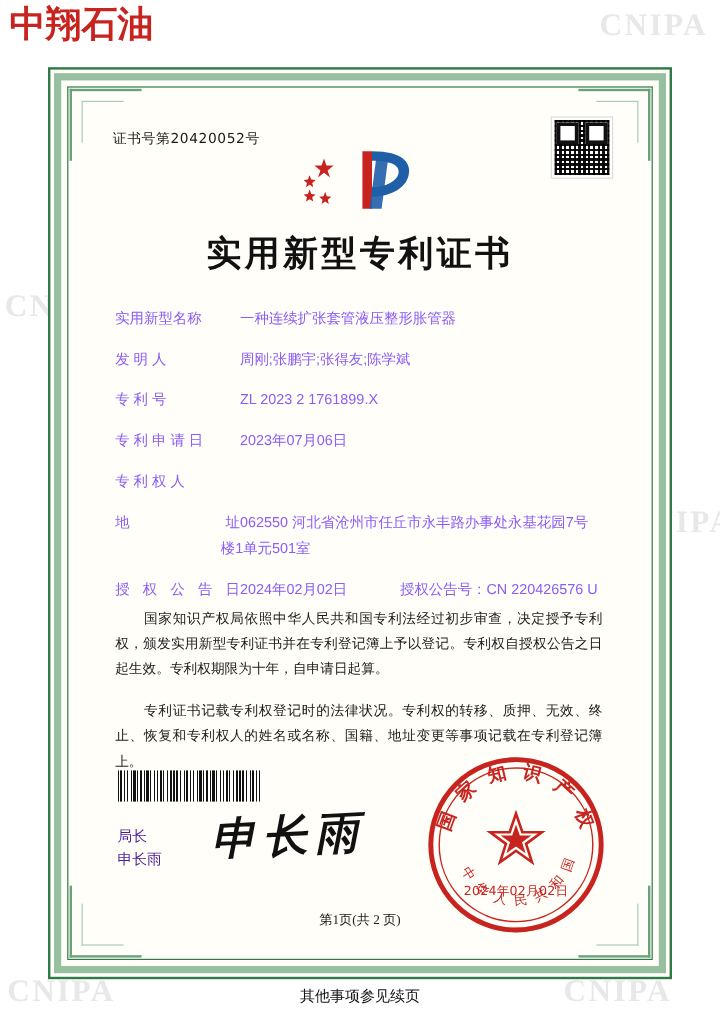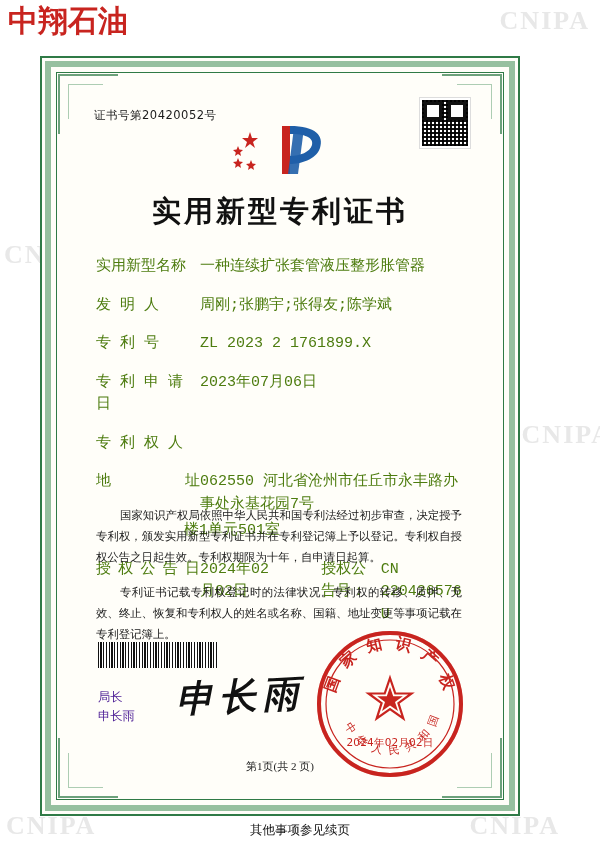--- a/index.html
+++ b/index.html
@@ -50,21 +50,21 @@
     color: #c8241f;
     letter-spacing: 0px;
     line-height: 1;
   }
 
   
   .cert {
     position: absolute;
     left: 40px;
     top: 56px;
-    width: 480px;
+    width: 520px;
     height: 760px;
     background: #fffef9;
     box-sizing: border-box;
     z-index: 2;
   }
   .border-outer {
     position: absolute;
     inset: 0;
     border: 2px solid #2f7a46;
     box-sizing: border-box;
@@ -167,23 +167,23 @@
     letter-spacing: 3px;
     color: #111;
   }
 
   
   .fields {
     position: absolute;
     top: 176px;
     left: 32px;
     right: 32px;
-    font-family: Liberation Mono, monospace;
-    font-size: 15px;
-    color: #4d7c0f;
+    font-family: Liberation Sans, sans-serif;
+    font-size: 12px;
+    color: #8b5cf6;
   }
   .frow {
     display: flex;
     align-items: baseline;
     margin-bottom: 16px;
     line-height: 1.5;
   }
   .flabel {
     width: 104px;
     flex: 0 0 104px;

